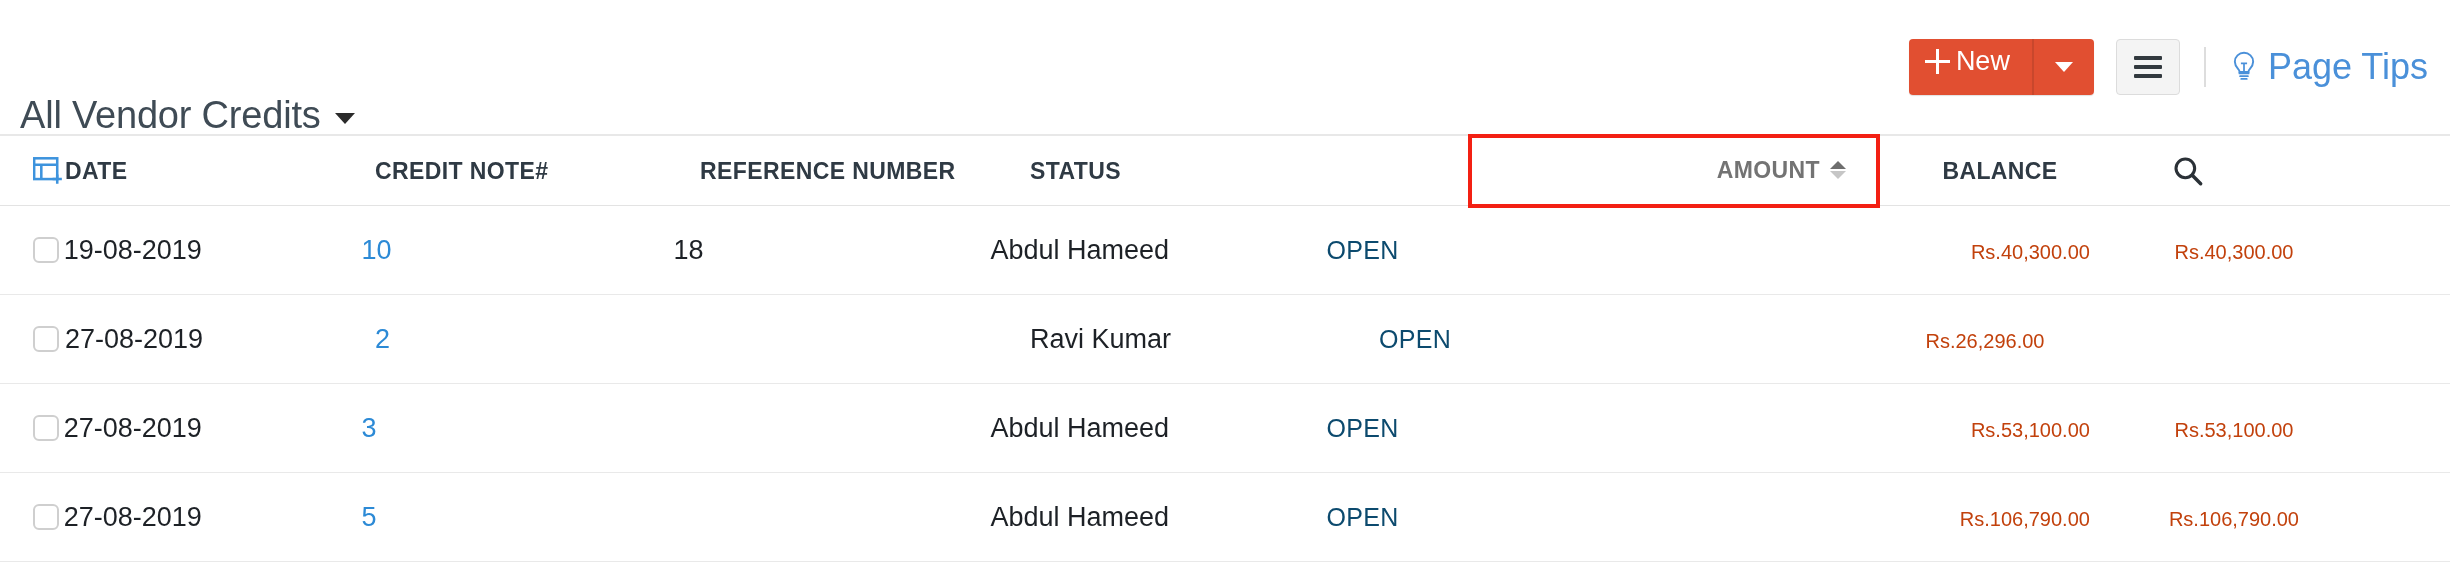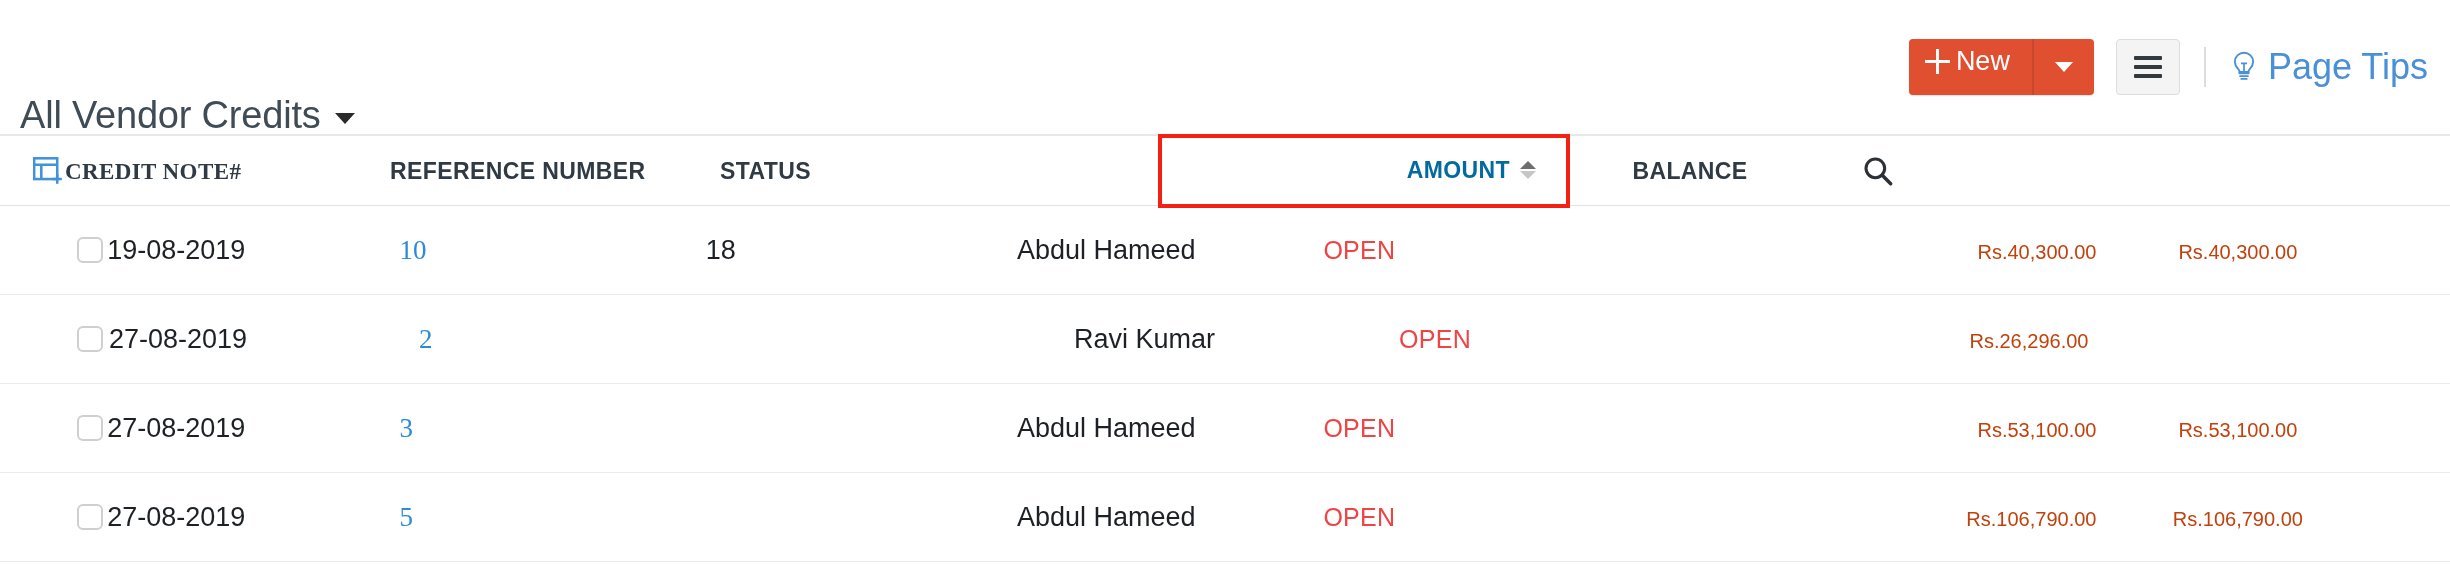--- a/index.html
+++ b/index.html
@@ -149,28 +149,28 @@
     display: flex;
     align-items: center;
     width: 100%;
     border-bottom: 1px solid #e9e9e9;
   }
   .header-row {
     height: 70px;
     border-bottom: 1px solid #e3e3e3;
     position: relative;
   }
-  .data-row { height: 89px; padding-left: 44px; }
+  .data-row { height: 89px; }
 
   .c { font-size: 27px; }
 
   
   .c-check   { width: 65px;  padding-left: 33px; display:flex; align-items:center; }
   .c-date    { width: 310px; }
-  .c-note    { width: 325px; font-family: Liberation Serif, serif; }
+  .c-note    { width: 325px; }
   .c-ref     { width: 330px; }
   .c-vendor  { width: 325px; }
   .c-status  { width: 480px; }
   .c-amount  { width: 340px; text-align: right; }
   .c-balance { width: 300px; text-align: center; }
   .c-search  { width: 75px;  display:flex; align-items:center; justify-content:center; }
 
   .hdr-txt {
     font-size: 23px;
     font-weight: 700;
@@ -187,42 +187,42 @@
     height: 70px;
     padding-right: 4px;
   }
   .hdr-amount-box {
     position: absolute;
     left: -42px; right: -30px;
     top: -2px; bottom: -2px;
     border: 4px solid #f32013;
     pointer-events: none;
   }
-  .hdr-amount-txt { color: #0369a1; position: relative; z-index: 1; }
+  .hdr-amount-txt { color: #737373; position: relative; z-index: 1; }
   .sort-arrows {
     position: relative; z-index: 1;
     display: flex; flex-direction: column; gap: 2px;
     margin-bottom: 1px;
   }
   .sort-up {
     width: 0; height: 0;
     border-left: 8px solid transparent;
     border-right: 8px solid transparent;
     border-bottom: 8px solid #6e6e6e;
   }
   .sort-dn {
     width: 0; height: 0;
     border-left: 8px solid transparent;
     border-right: 8px solid transparent;
     border-top: 8px solid #c6c6c6;
   }
 
   .cell-txt { font-size: 27px; color: #1d2126; font-weight: 400; }
   .link-blue { color: #2c8ad6; cursor: pointer; }
-  .status-open { color: #ef4444; font-size: 25px; letter-spacing: .3px; }
+  .status-open { color: #0c4a6e; font-size: 25px; letter-spacing: .3px; margin-left: 24px; }
   .money { font-size: 20px; color: #c2410c; }
 
   .checkbox {
     width: 26px; height: 26px;
     border: 2px solid #cfcfcf;
     border-radius: 6px;
     background: #fff;
     cursor: pointer;
   }
 
@@ -274,20 +274,21 @@
 <div class="table">
 
   <div class="row header-row">
     <div class="c c-check">
       <svg class="colset-icon" viewBox="0 0 26 24">
         <rect x="1" y="1" width="20" height="18" fill="none" stroke="#3d93dd" stroke-width="2.2"></rect>
         <path d="M1 6.5h20M7.2 6.5V19" fill="none" stroke="#3d93dd" stroke-width="2.2"></path>
         <path d="M21 15v8M17 19h8" fill="none" stroke="#3d93dd" stroke-width="2.2"></path>
       </svg>
     </div>
+    <div class="c c-date"><span class="hdr-txt">DATE</span></div>
     <div class="c c-note"><span class="hdr-txt">CREDIT NOTE#</span></div>
     <div class="c c-ref"><span class="hdr-txt">REFERENCE NUMBER</span></div>
     <div class="c c-status"><span class="hdr-txt">STATUS</span></div>
     <div class="c c-amount">
       <div class="hdr-amount-cell">
         <div class="hdr-amount-box"></div>
         <span class="hdr-txt hdr-amount-txt">AMOUNT</span>
         <span class="sort-arrows">
           <span class="sort-up"></span>
           <span class="sort-dn"></span>

